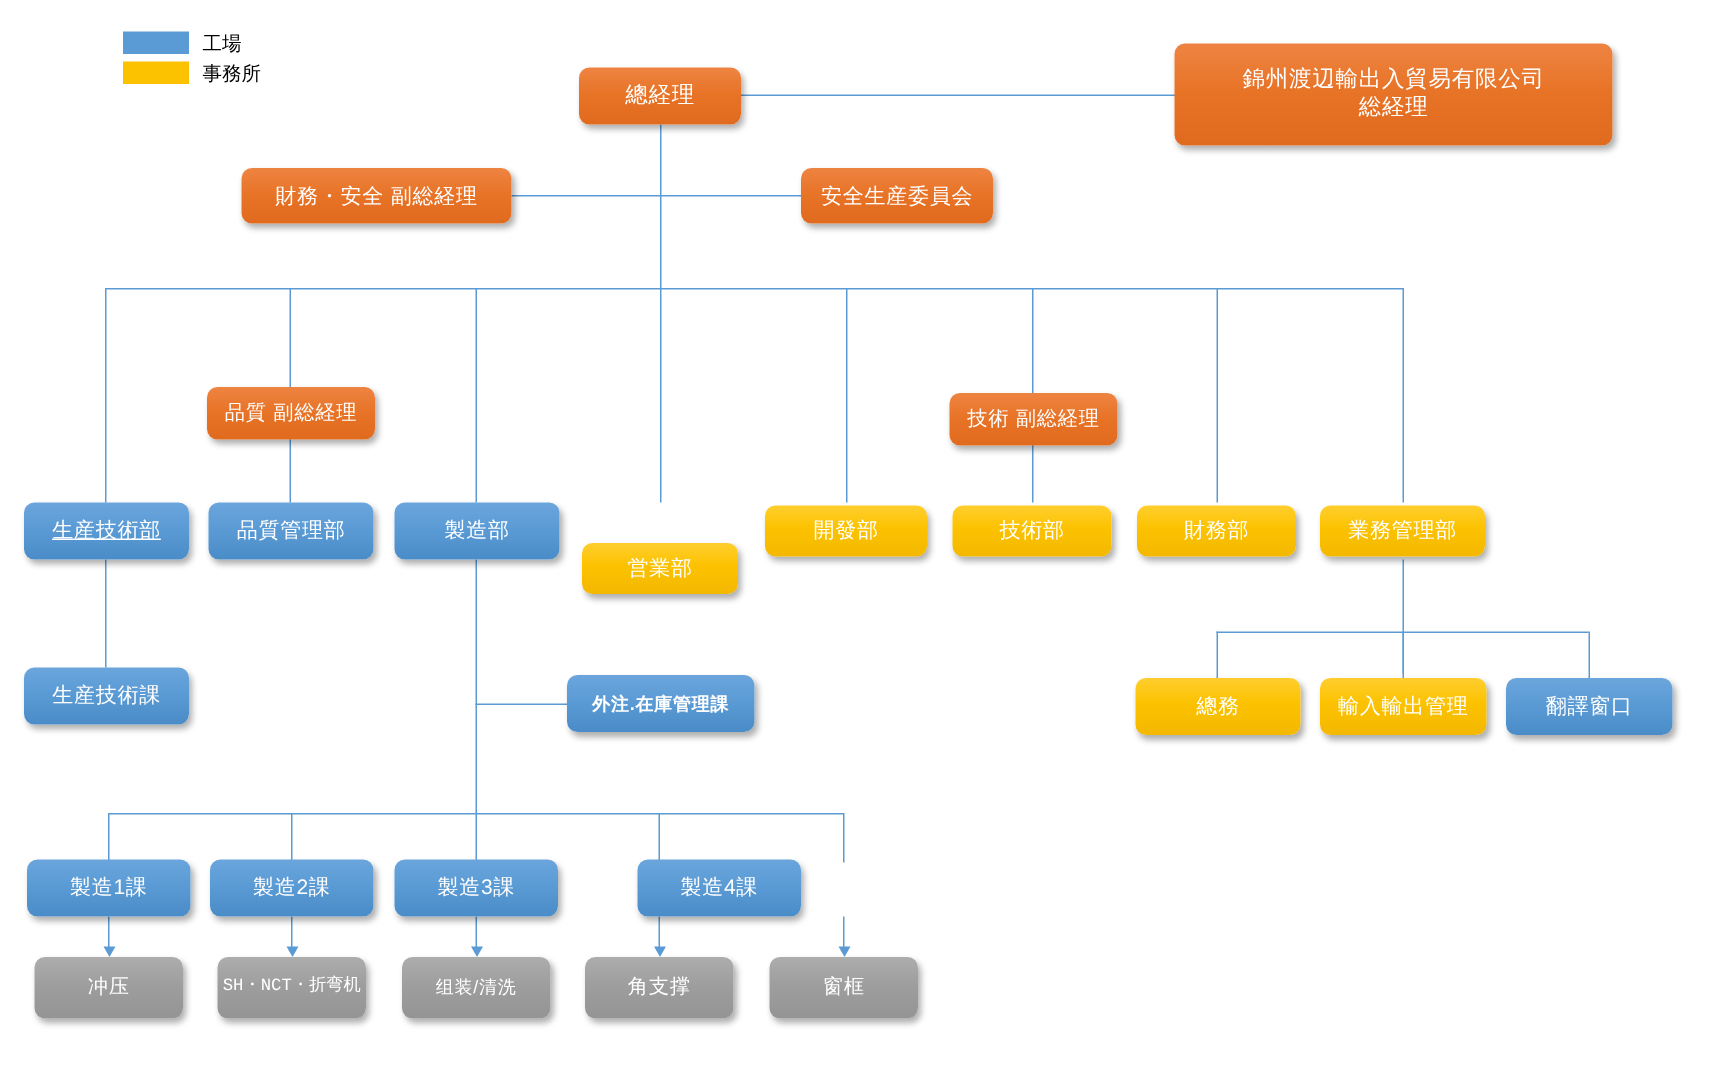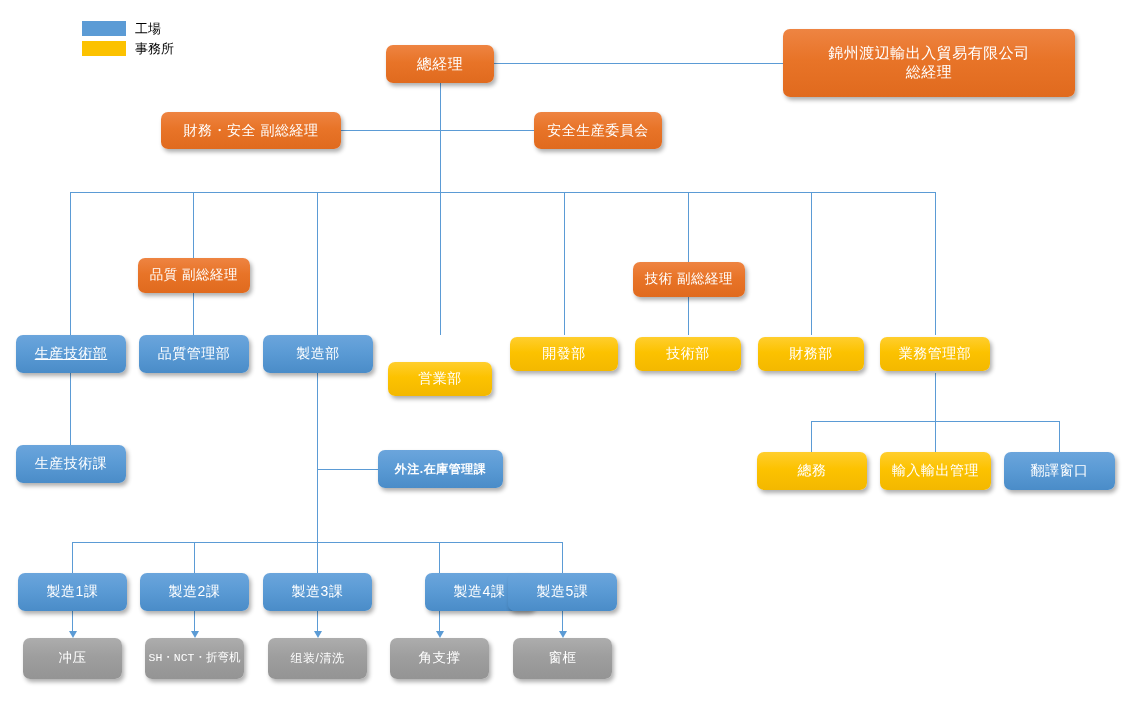--- a/index.html
+++ b/index.html
@@ -191,23 +191,20 @@
   </div>
   <div class="box blue fs14" style="left:140px;top:573px;width:109px;height:38px;">
     <span>製造2課</span>
   </div>
   <div class="box blue fs14" style="left:263px;top:573px;width:109px;height:38px;">
     <span>製造3課</span>
   </div>
   <div class="box blue fs14" style="left:385px;top:573px;width:109px;height:38px;margin-left:40px;">
     <span>製造4課</span>
   </div>
-  <div class="box blue fs14" style="left:508px;top:573px;width:109px;height:38px;">
-    <span>製造5課</span>
-  </div>
 
   <div class="box gray fs13" style="left:23px;top:638px;width:99px;height:41px;">
     <span>冲压</span>
   </div>
   <div class="box gray mono" style="left:145px;top:638px;width:99px;height:41px;">
     <span>SH・NCT・折弯机</span>
   </div>
   <div class="box gray fs12" style="left:268px;top:638px;width:99px;height:41px;">
     <span>组装/清洗</span>
   </div>

